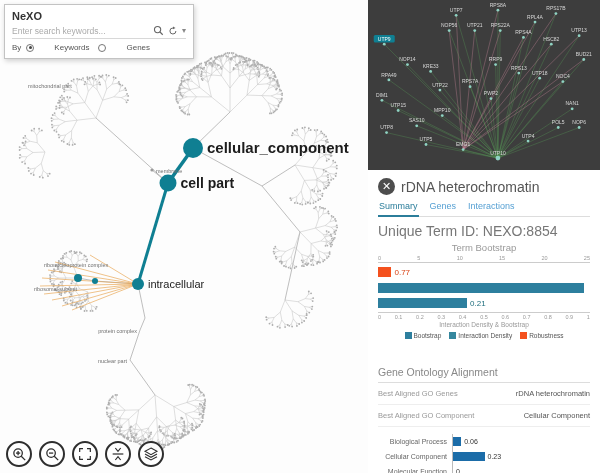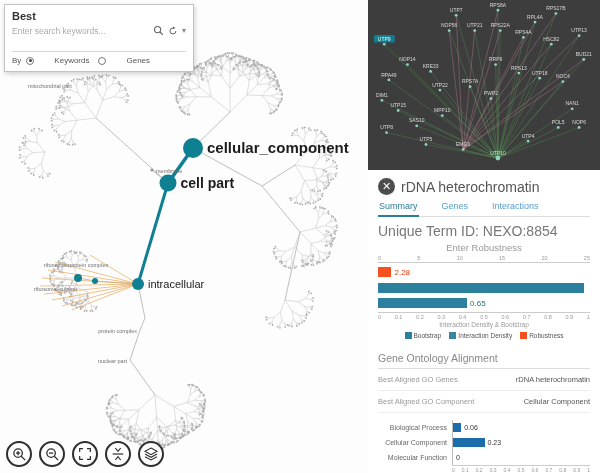--- a/index.html
+++ b/index.html
@@ -7,21 +7,21 @@
   body{font-family:"Liberation Sans",sans-serif;background:#fff}
   .app{width:600px;height:473px;display:flex;position:relative;overflow:hidden}
 
   
   .left{position:relative;width:368px;height:473px;background:#fdfdfd;flex:0 0 auto}
   #tree-svg{position:absolute;left:0;top:0;width:368px;height:473px}
 
   .search-card{position:absolute;top:4px;left:4px;width:190px;background:#fff;border:1px solid #c3c3c3;
     box-shadow:1px 2px 5px rgba(0,0,0,.18);padding:5px 7px 6px;z-index:3}
   .search-title{font-size:11px;font-weight:700;color:#333}
-  .search-row{display:flex;align-items:center;gap:4px;border-bottom:1px solid #d8d8d8;padding:3px 0 15px}
+  .search-row{display:flex;align-items:center;gap:4px;border-bottom:1px solid #d8d8d8;padding:3px 0 2px}
   .search-input{flex:1;border:none;outline:none;font-size:8.5px;color:#333;background:transparent;min-width:0}
   .search-input::placeholder{color:#aaa}
   .icon-btn{display:flex;align-items:center;justify-content:center;color:#666;cursor:pointer;flex:0 0 auto}
   .chev{font-size:8px;color:#888;line-height:1}
   .by-row{display:flex;align-items:flex-start;gap:5px;font-size:8px;color:#555;padding-top:4px}
   .radio{width:8px;height:8px;border:1px solid #777;border-radius:50%;display:inline-block;position:relative;cursor:pointer}
   .radio.sel::after{content:"";position:absolute;left:1.5px;top:1.5px;right:1.5px;bottom:1.5px;background:#444;border-radius:50%}
   .opt{display:flex;align-items:center;gap:20px}
 
   .zoom-controls{position:absolute;left:6px;bottom:6px;display:flex;gap:7px;z-index:3}
@@ -32,36 +32,36 @@
   
   .rightcol{width:232px;display:flex;flex-direction:column;flex:0 0 auto}
   .network{height:170px;background:#3d3d3d;position:relative}
   #net-svg{position:absolute;left:0;top:0;width:232px;height:170px}
 
   .detail{flex:1;background:#fff;padding:6px 10px 0;overflow:hidden}
   .d-header{display:flex;align-items:center;gap:6px;padding:2px 0 4px}
   .close-btn{width:17px;height:17px;border-radius:50%;background:#4d4d4d;color:#fff;display:flex;align-items:center;
     justify-content:center;font-size:11px;line-height:1;cursor:pointer;flex:0 0 auto}
   .d-title{font-size:14px;color:#555}
-  .tabs{display:flex;gap:22px;border-bottom:1px solid #ddd}
+  .tabs{display:flex;gap:10px;border-bottom:1px solid #ddd}
   .tab{font-size:9px;color:#56a0d3;padding:2px 1px 4px;cursor:pointer}
   .tab.active{color:#2b7d9a;border-bottom:2px solid #2b7d9a;margin-bottom:-1px}
   .utid{font-size:14px;color:#777;padding:6px 0 2px}
   .chart-title{font-size:9.5px;color:#999;text-align:center;padding-top:1px}
   .axis{display:flex;justify-content:space-between;font-size:5.5px;color:#999}
   .axis.top{border-bottom:1px solid #ccc;padding-bottom:1px;margin-top:2px}
   .axis.bottom{border-top:1px solid #ccc;padding-top:1px}
   .bar-row{display:flex;align-items:center;height:13px;margin:2.5px 0}
   .bar{height:10px}
   .bar-label{font-size:8px;margin-left:3px;white-space:nowrap}
   .axis-label{font-size:6.5px;color:#999;text-align:center;margin-top:1px}
   .legend{display:flex;justify-content:center;gap:8px;margin-top:4px;flex-wrap:nowrap}
   .legend-item{display:flex;align-items:center;gap:2px;font-size:6.5px;color:#555;white-space:nowrap}
   .legend-swatch{width:7px;height:7px;display:inline-block;flex:0 0 auto}
-  .sec-title{font-size:10.5px;color:#888;border-bottom:1px solid #ddd;padding:7px 0 4px;margin-top:6px}
+  .sec-title{font-size:10.5px;color:#888;border-bottom:1px solid #ddd;padding:7px 0 4px;margin-top:20px}
   .kv-row{display:flex;justify-content:space-between;align-items:center;font-size:7.5px;border-bottom:1px solid #eee;padding:6px 0}
   .kv-key{color:#999}
   .kv-val{color:#555;text-align:right}
   .go-chart{margin-top:7px}
   .go-row{display:flex;align-items:center;height:15px}
   .go-cat{width:74px;text-align:right;font-size:7px;color:#666;padding-right:5px;flex:0 0 auto}
   .go-plot{flex:1;display:flex;align-items:center;border-left:1px solid #bbb;height:100%}
   .go-bar{height:9px}
   .go-val{font-size:7px;color:#333;margin-left:3px}
   .go-axis{margin-left:74px;border-top:1px solid #ccc;display:flex;justify-content:space-between;font-size:5px;color:#999;padding-top:1px}
@@ -2422,21 +2422,21 @@
         <text x="148" y="287.85" font-size="11" fill="#1c1c1c" font-weight="400">intracellular</text>
         <text x="28" y="88" font-size="5.5" fill="#707070" text-anchor="start">mitochondrial part</text>
         <text x="156" y="173" font-size="5.5" fill="#707070" text-anchor="start">membrane</text>
         <text x="44" y="267" font-size="5.5" fill="#707070" text-anchor="start">ribonucleoprotein complex</text>
         <text x="34" y="291" font-size="5.5" fill="#707070" text-anchor="start">ribosomal subunit</text>
         <text x="137" y="333" font-size="5.5" fill="#707070" text-anchor="end">protein complex</text>
         <text x="127" y="363" font-size="5.5" fill="#707070" text-anchor="end">nuclear part</text>
       </svg>
 
     <div class="search-card">
-      <div class="search-title">Best</div>
+      <div class="search-title">NeXO</div>
       <div class="search-row">
         <input class="search-input" placeholder="Enter search keywords..." style="">
         <span class="icon-btn">
           <svg width="11" height="11" viewBox="0 0 12 12">
               <circle cx="5" cy="5" r="3.4" fill="none" stroke="#666" stroke-width="1.2"></circle>
               <line x1="7.6" y1="7.6" x2="10.6" y2="10.6" stroke="#666" stroke-width="1.3"></line>
             </svg>
         </span>
         <span class="icon-btn">
           <svg width="10" height="10" viewBox="0 0 12 12">
@@ -2631,40 +2631,40 @@
 
       <div class="tabs" id="tabs">
           <span class="tab active">Summary</span>
           <span class="tab">Genes</span>
           <span class="tab">Interactions</span>
         </div>
 
       <div class="utid">Unique Term ID: NEXO:8854</div>
 
       <div>
-        <div class="chart-title">Enter Robustness</div>
+        <div class="chart-title">Term Bootstrap</div>
         <div class="axis top" id="top-axis">
             <span>0</span>
             <span>5</span>
             <span>10</span>
             <span>15</span>
             <span>20</span>
             <span>25</span>
           </div>
         <div id="rob-bars">
             <div class="bar-row">
               <div class="bar" style="width: 6.36%; background: rgb(244, 81, 30);"></div>
-              <span class="bar-label" style="color: rgb(216, 67, 21);">2.28</span>
+              <span class="bar-label" style="color: rgb(216, 67, 21);">0.77</span>
             </div>
             <div class="bar-row">
               <div class="bar" style="width: 97%; background: rgb(45, 127, 158);"></div>
             </div>
             <div class="bar-row">
               <div class="bar" style="width: 42%; background: rgb(45, 127, 158);"></div>
-              <span class="bar-label" style="color: rgb(31, 110, 126);">0.65</span>
+              <span class="bar-label" style="color: rgb(31, 110, 126);">0.21</span>
             </div>
           </div>
         <div class="axis bottom" id="bottom-axis">
             <span>0</span>
             <span>0.1</span>
             <span>0.2</span>
             <span>0.3</span>
             <span>0.4</span>
             <span>0.5</span>
             <span>0.6</span>

